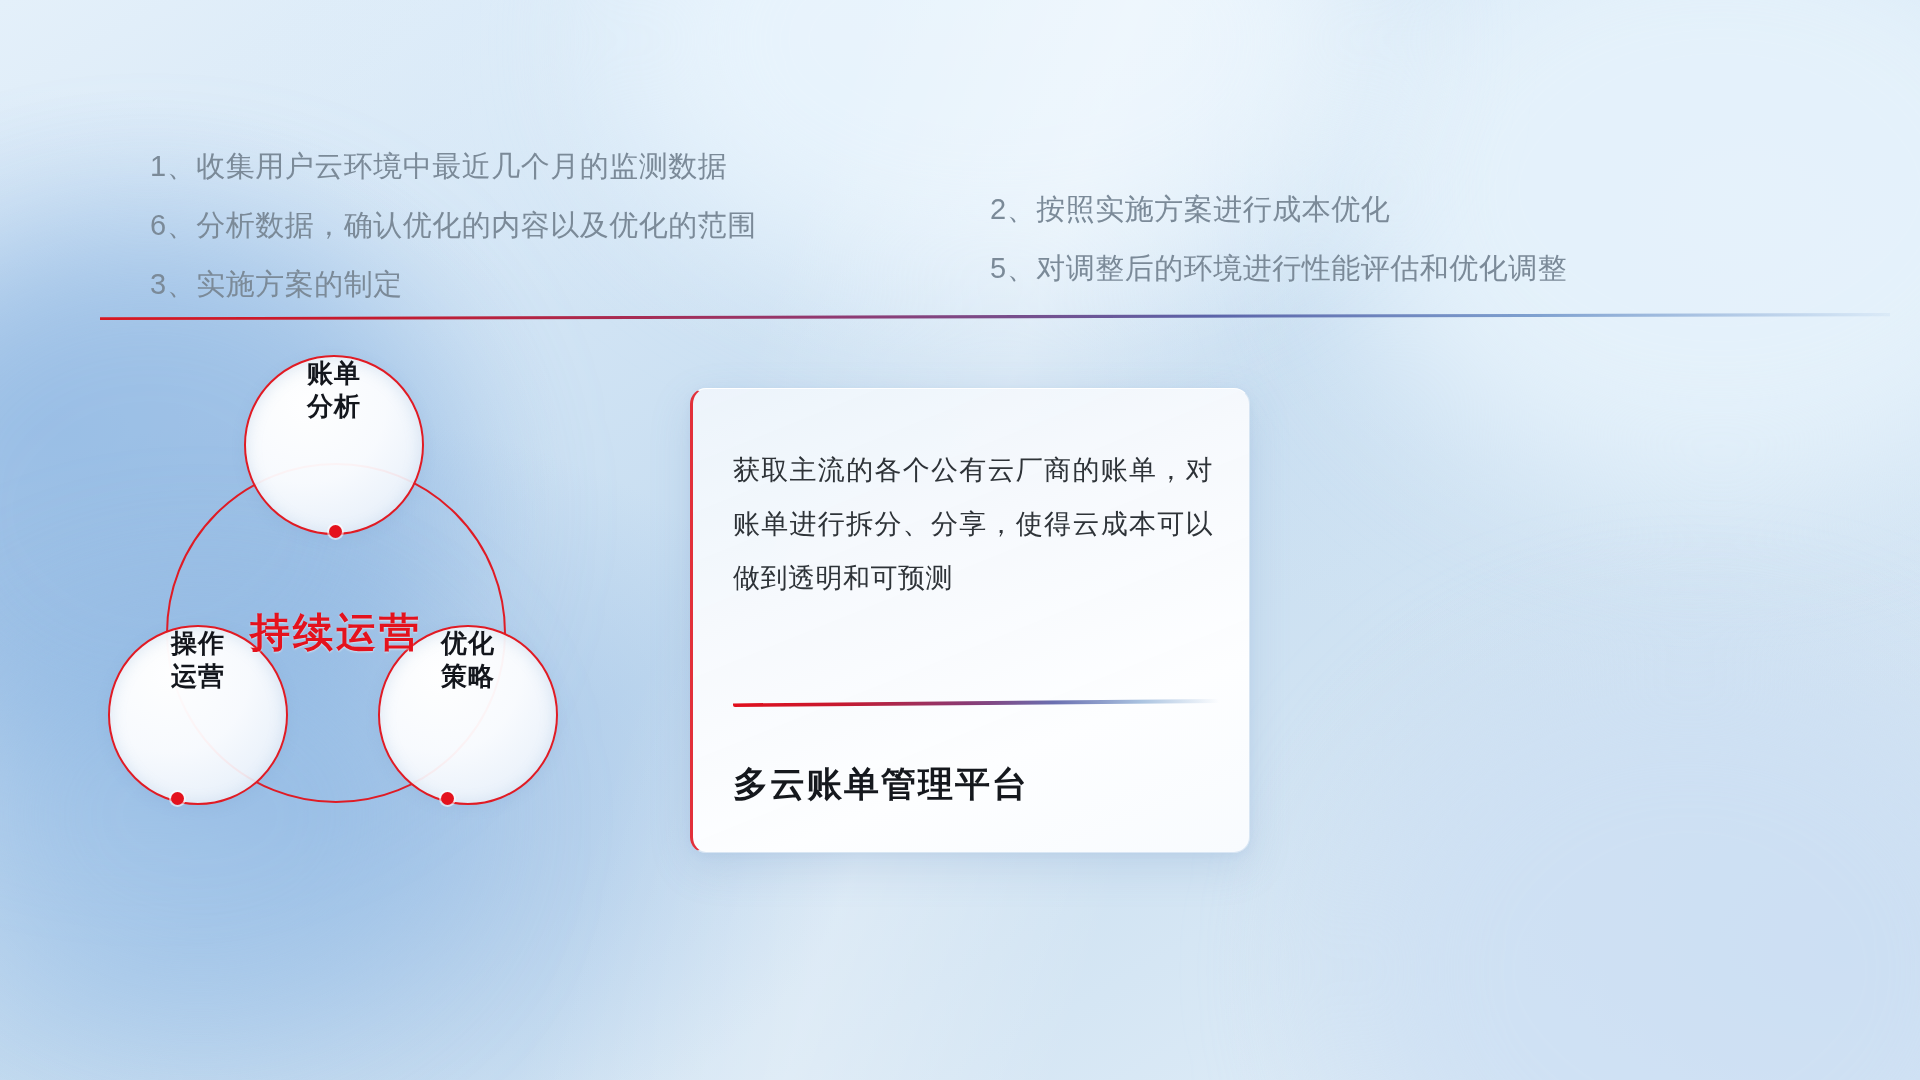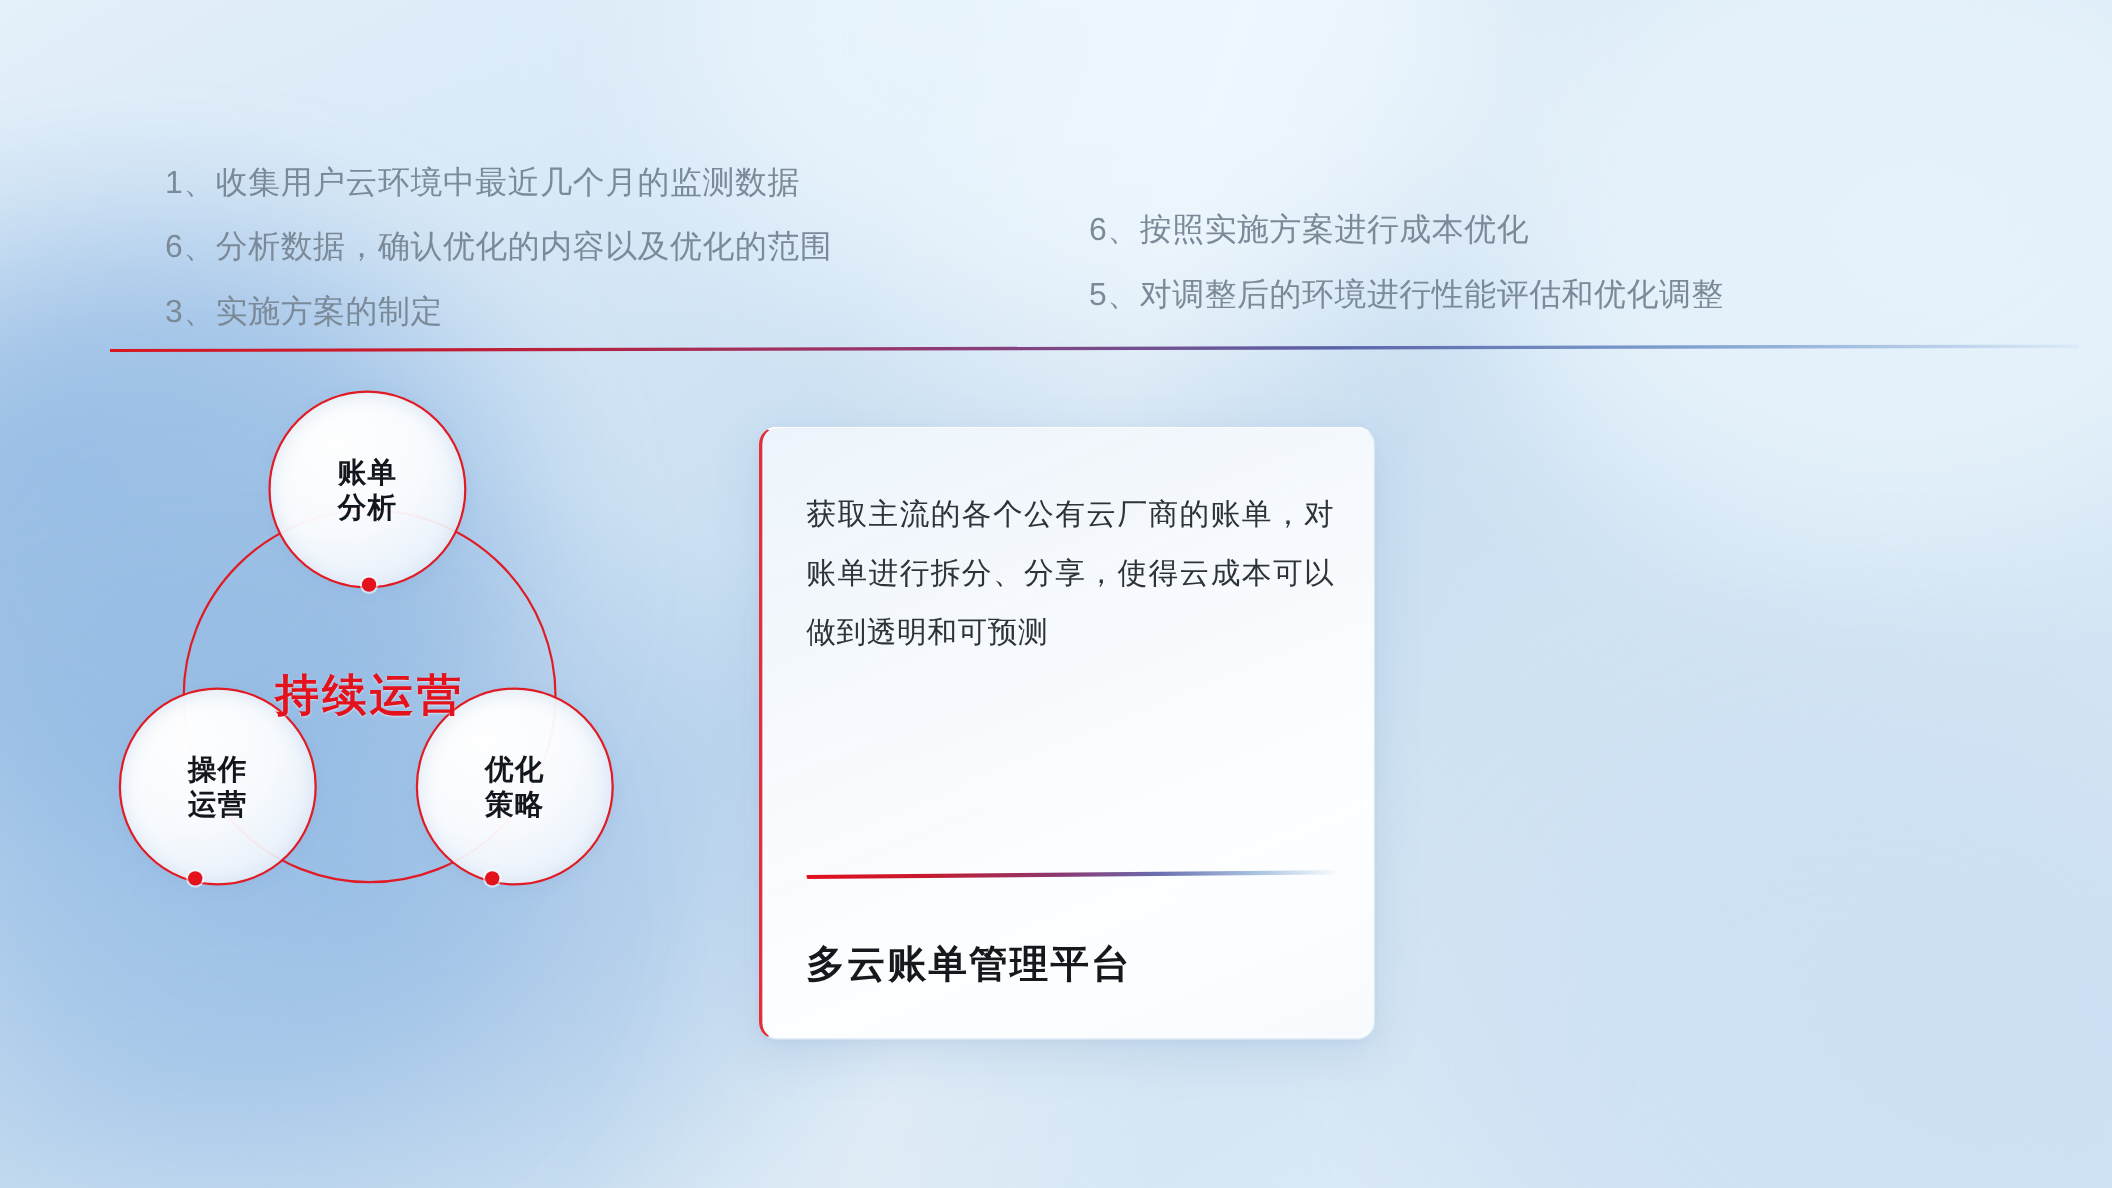--- a/index.html
+++ b/index.html
@@ -45,21 +45,21 @@
     clip-path:polygon(0 62%, 100% 0, 100% 48%, 0 100%);
   }
 
   
   .venn { position:absolute; left:100px; top:355px; width:520px; height:560px; }
   .circ { position:absolute; border-radius:50%; border:2.2px solid #e01b24; }
   .circ.small {
     background:
       radial-gradient(circle at 34% 26%, rgba(255,255,255,0.99) 0%, rgba(252,253,255,0.95) 46%, rgba(232,240,250,0.88) 100%);
     box-shadow:0 2px 16px rgba(120,160,200,0.22) inset, 0 3px 14px rgba(110,150,195,0.14);
-    display:flex; align-items:center; justify-content:center;
+    display:flex; justify-content:center;
   }
   .circ.c-top   { left:144px; top:0px;   width:180px; height:180px; }
   .circ.c-left  { left:8px;   top:270px; width:180px; height:180px; }
   .circ.c-right { left:278px; top:270px; width:180px; height:180px; }
   .circ.big {
     left:66px; top:108px; width:340px; height:340px;
     background:transparent; border-width:2.4px;
   }
   .clabel {
     text-align:center; color:#13161c; font-weight:700;
@@ -73,30 +73,30 @@
     text-shadow:0 1px 2px rgba(255,255,255,0.55);
   }
   .dot { position:absolute; width:13px; height:13px; border-radius:50%;
          background:#e4121d; z-index:6; box-shadow:0 0 0 2px rgba(255,255,255,0.55); }
   .dot.d-top   { left:229px; top:170px; }
   .dot.d-left  { left:71px;  top:437px; }
   .dot.d-right { left:341px; top:437px; }
 
   
   .card {
-    position:absolute; top:388px; width:560px; height:557px;
+    position:absolute; top:388px; width:560px; height:465px;
     border-radius:16px;
     border-left:3.5px solid #e2303a;
     border-top:1px solid rgba(255,255,255,0.95);
     border-right:1px solid rgba(214,228,243,0.9);
     border-bottom:1px solid rgba(214,228,243,0.9);
     background:linear-gradient(158deg, rgba(237,244,251,0.97) 0%, rgba(246,249,253,0.99) 36%, rgba(253,254,255,1) 72%, rgba(248,251,254,1) 100%);
     box-shadow:0 14px 42px rgba(100,140,190,0.18), 0 2px 8px rgba(120,160,205,0.10);
     padding:54px 36px 30px 40px;
-    display:flex; flex-direction:column;font-family:Liberation Mono, monospace;
+    display:flex; flex-direction:column;
   }
   .card.one { left:690px; }
   .card.two { left:1310px; }
   .card-body {
     color:#2e3338; font-size:27px; line-height:2.0; letter-spacing:0.5px;
     text-align:justify; text-justify:inter-ideograph; flex:0 0 auto;
   }
   .card-rule {
     margin-top:auto; height:8px; width:486px; border-radius:2px;
     background:linear-gradient(90deg,#e10f1d 0%, #c7192f 22%, #8a3a73 48%, #6a6fb0 66%, #aac3e0 84%, rgba(225,236,247,0) 100%);
@@ -120,21 +120,21 @@
   <div class="blob b5"></div>
   <div class="sheen"></div>
 
   <div class="list-wrap">
     <div class="col col-left">
       <div class="li">1、收集用户云环境中最近几个月的监测数据</div>
       <div class="li">6、分析数据，确认优化的内容以及优化的范围</div>
       <div class="li">3、实施方案的制定</div>
     </div>
     <div class="col col-right">
-      <div class="li">6、按照实施方案进行成本优化</div>
+      <div class="li">2、按照实施方案进行成本优化</div>
       <div class="li">5、对调整后的环境进行性能评估和优化调整</div>
     </div>
   </div>
 
   <div class="top-rule"></div>
 
   <div class="venn">
     <div class="circ big"></div>
 
     <div class="circ small c-top">

